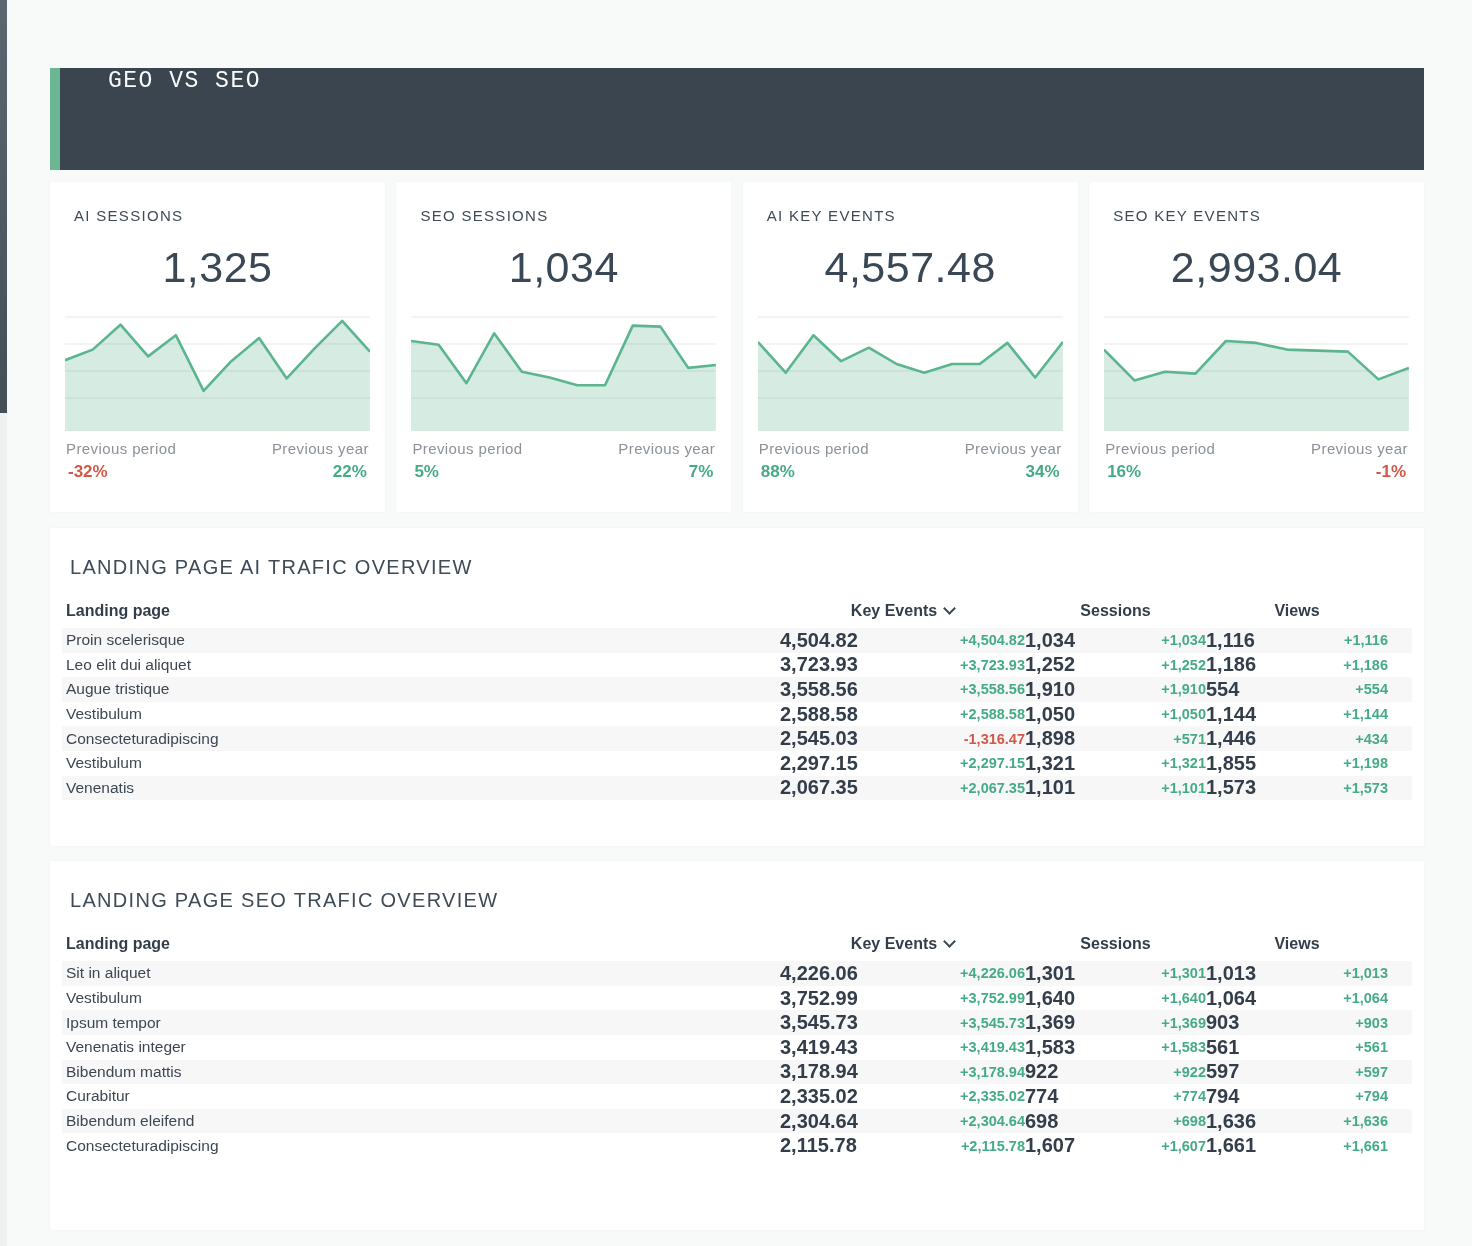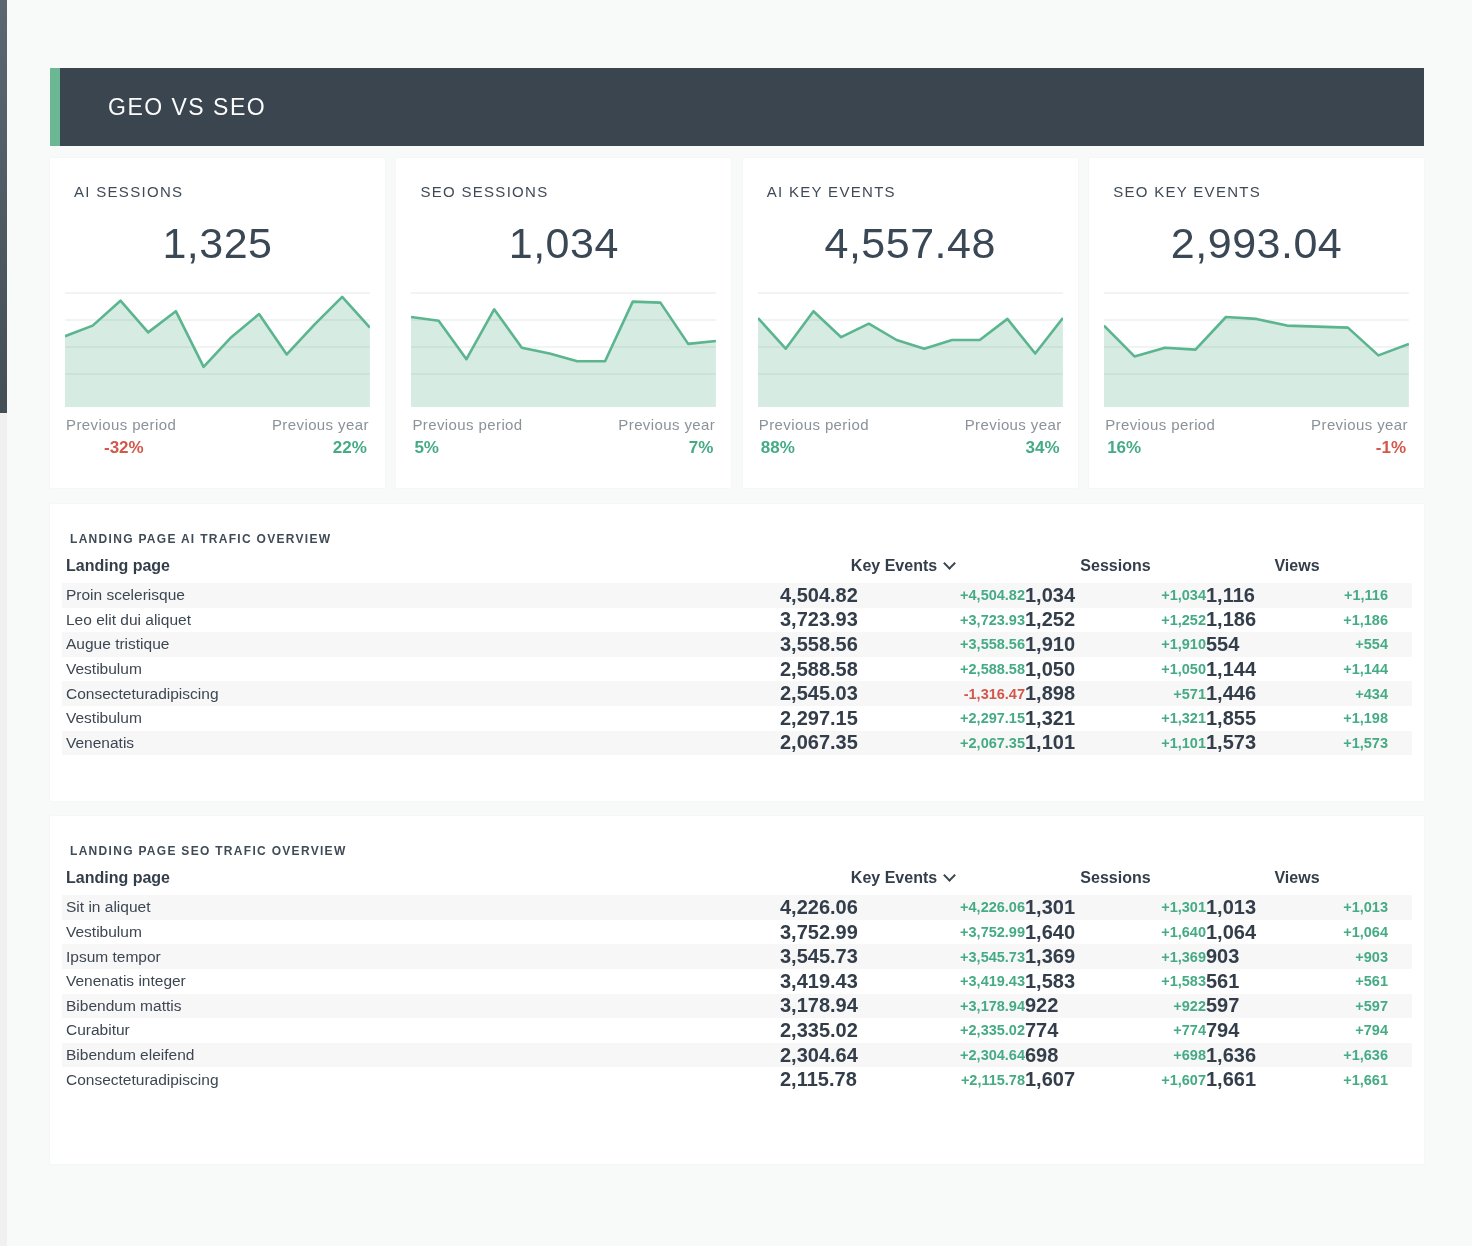--- a/index.html
+++ b/index.html
@@ -9,45 +9,45 @@
     font-family:"Liberation Sans", sans-serif;
     color:#3c4751;
   }
   .left-strip{position:absolute;left:0;top:0;width:7px;height:413px;
     background:linear-gradient(180deg,#5b6770 0%,#434e57 100%);}
   .left-strip-bottom{position:absolute;left:0;top:413px;width:7px;height:833px;background:#f0f0f1;}
 
   .page{position:absolute;left:50px;top:68px;width:1374px;}
 
   
-  .band{height:78px;background:#3a454f;display:flex;align-items:center;position:relative;}
+  .band{height:102px;background:#3a454f;display:flex;align-items:flex-start;position:relative;font-family:Liberation Mono, monospace;}
   .accent{position:absolute;left:0;top:0;width:10px;height:100%;background:#6bb794;}
   .page-title{margin:0 0 0 58px;color:#fcfcfc;font-size:23px;font-weight:400;letter-spacing:1.5px;}
 
   
   .kpi-row{display:grid;grid-template-columns:repeat(4,1fr);gap:11.5px;margin-top:12px;}
   .kpi{background:#fff;height:330px;padding:0 15px;box-sizing:border-box;
     box-shadow:0 0 1px rgba(0,0,0,0.08);}
   .kpi-label{padding:25px 0 0 9px;font-size:15px;letter-spacing:1.3px;color:#3e4b57;}
   .kpi-value{text-align:center;font-size:43px;color:#3a4754;margin-top:20px;letter-spacing:.5px;line-height:1.1;}
   .spark{display:block;width:100%;height:120px;margin-top:20px;}
   .cmp-labels{display:flex;justify-content:space-between;margin-top:9px;
     font-size:15px;color:#8b9299;letter-spacing:.4px;padding:0 1px;}
   .cmp-values{display:flex;justify-content:space-between;margin-top:5px;
     font-size:17px;font-weight:bold;padding:0 3px;}
   .pos{color:#45ab85;}
-  .neg{color:#d2584a;margin-left:36px;}
+  .neg{color:#d2584a;}
 
   
   .table-card{background:#fff;margin-top:16px;padding:20px 12px 46px;box-sizing:border-box;
     box-shadow:0 0 1px rgba(0,0,0,0.08);}
   .table-card.second{margin-top:15px;padding-bottom:72px;}
-  .table-title{margin:8px 0 0 8px;font-size:12px;font-weight:700;letter-spacing:1.3px;color:#3f4b57;}
+  .table-title{margin:8px 0 0 8px;font-size:20px;font-weight:400;letter-spacing:1.3px;color:#3f4b57;}
   .thead{display:grid;grid-template-columns:1fr 245px 181px 182px;padding-right:24px;
-    margin-top:11px;font-weight:bold;font-size:16px;color:#333e4a;align-items:center;}
+    margin-top:23px;font-weight:bold;font-size:16px;color:#333e4a;align-items:center;}
   .th.lp{padding-left:4px;}
   .th.center{text-align:center;}
   .chev{display:inline-block;width:7px;height:7px;border-right:2px solid #3a4650;
     border-bottom:2px solid #3a4650;transform:rotate(45deg);margin-left:8px;vertical-align:3px;}
   .tbody{margin-top:8px;}
   .tr{display:grid;grid-template-columns:1fr 130px 115px 96px 85px 96px 86px;
     padding-right:24px;height:24.6px;align-items:center;}
   .tr:nth-child(odd){background:#f7f7f8;}
   .td.name{padding-left:4px;font-size:15.5px;color:#3d4752;white-space:nowrap;}
   .td.num{font-weight:bold;font-size:20px;color:#333e4a;}

